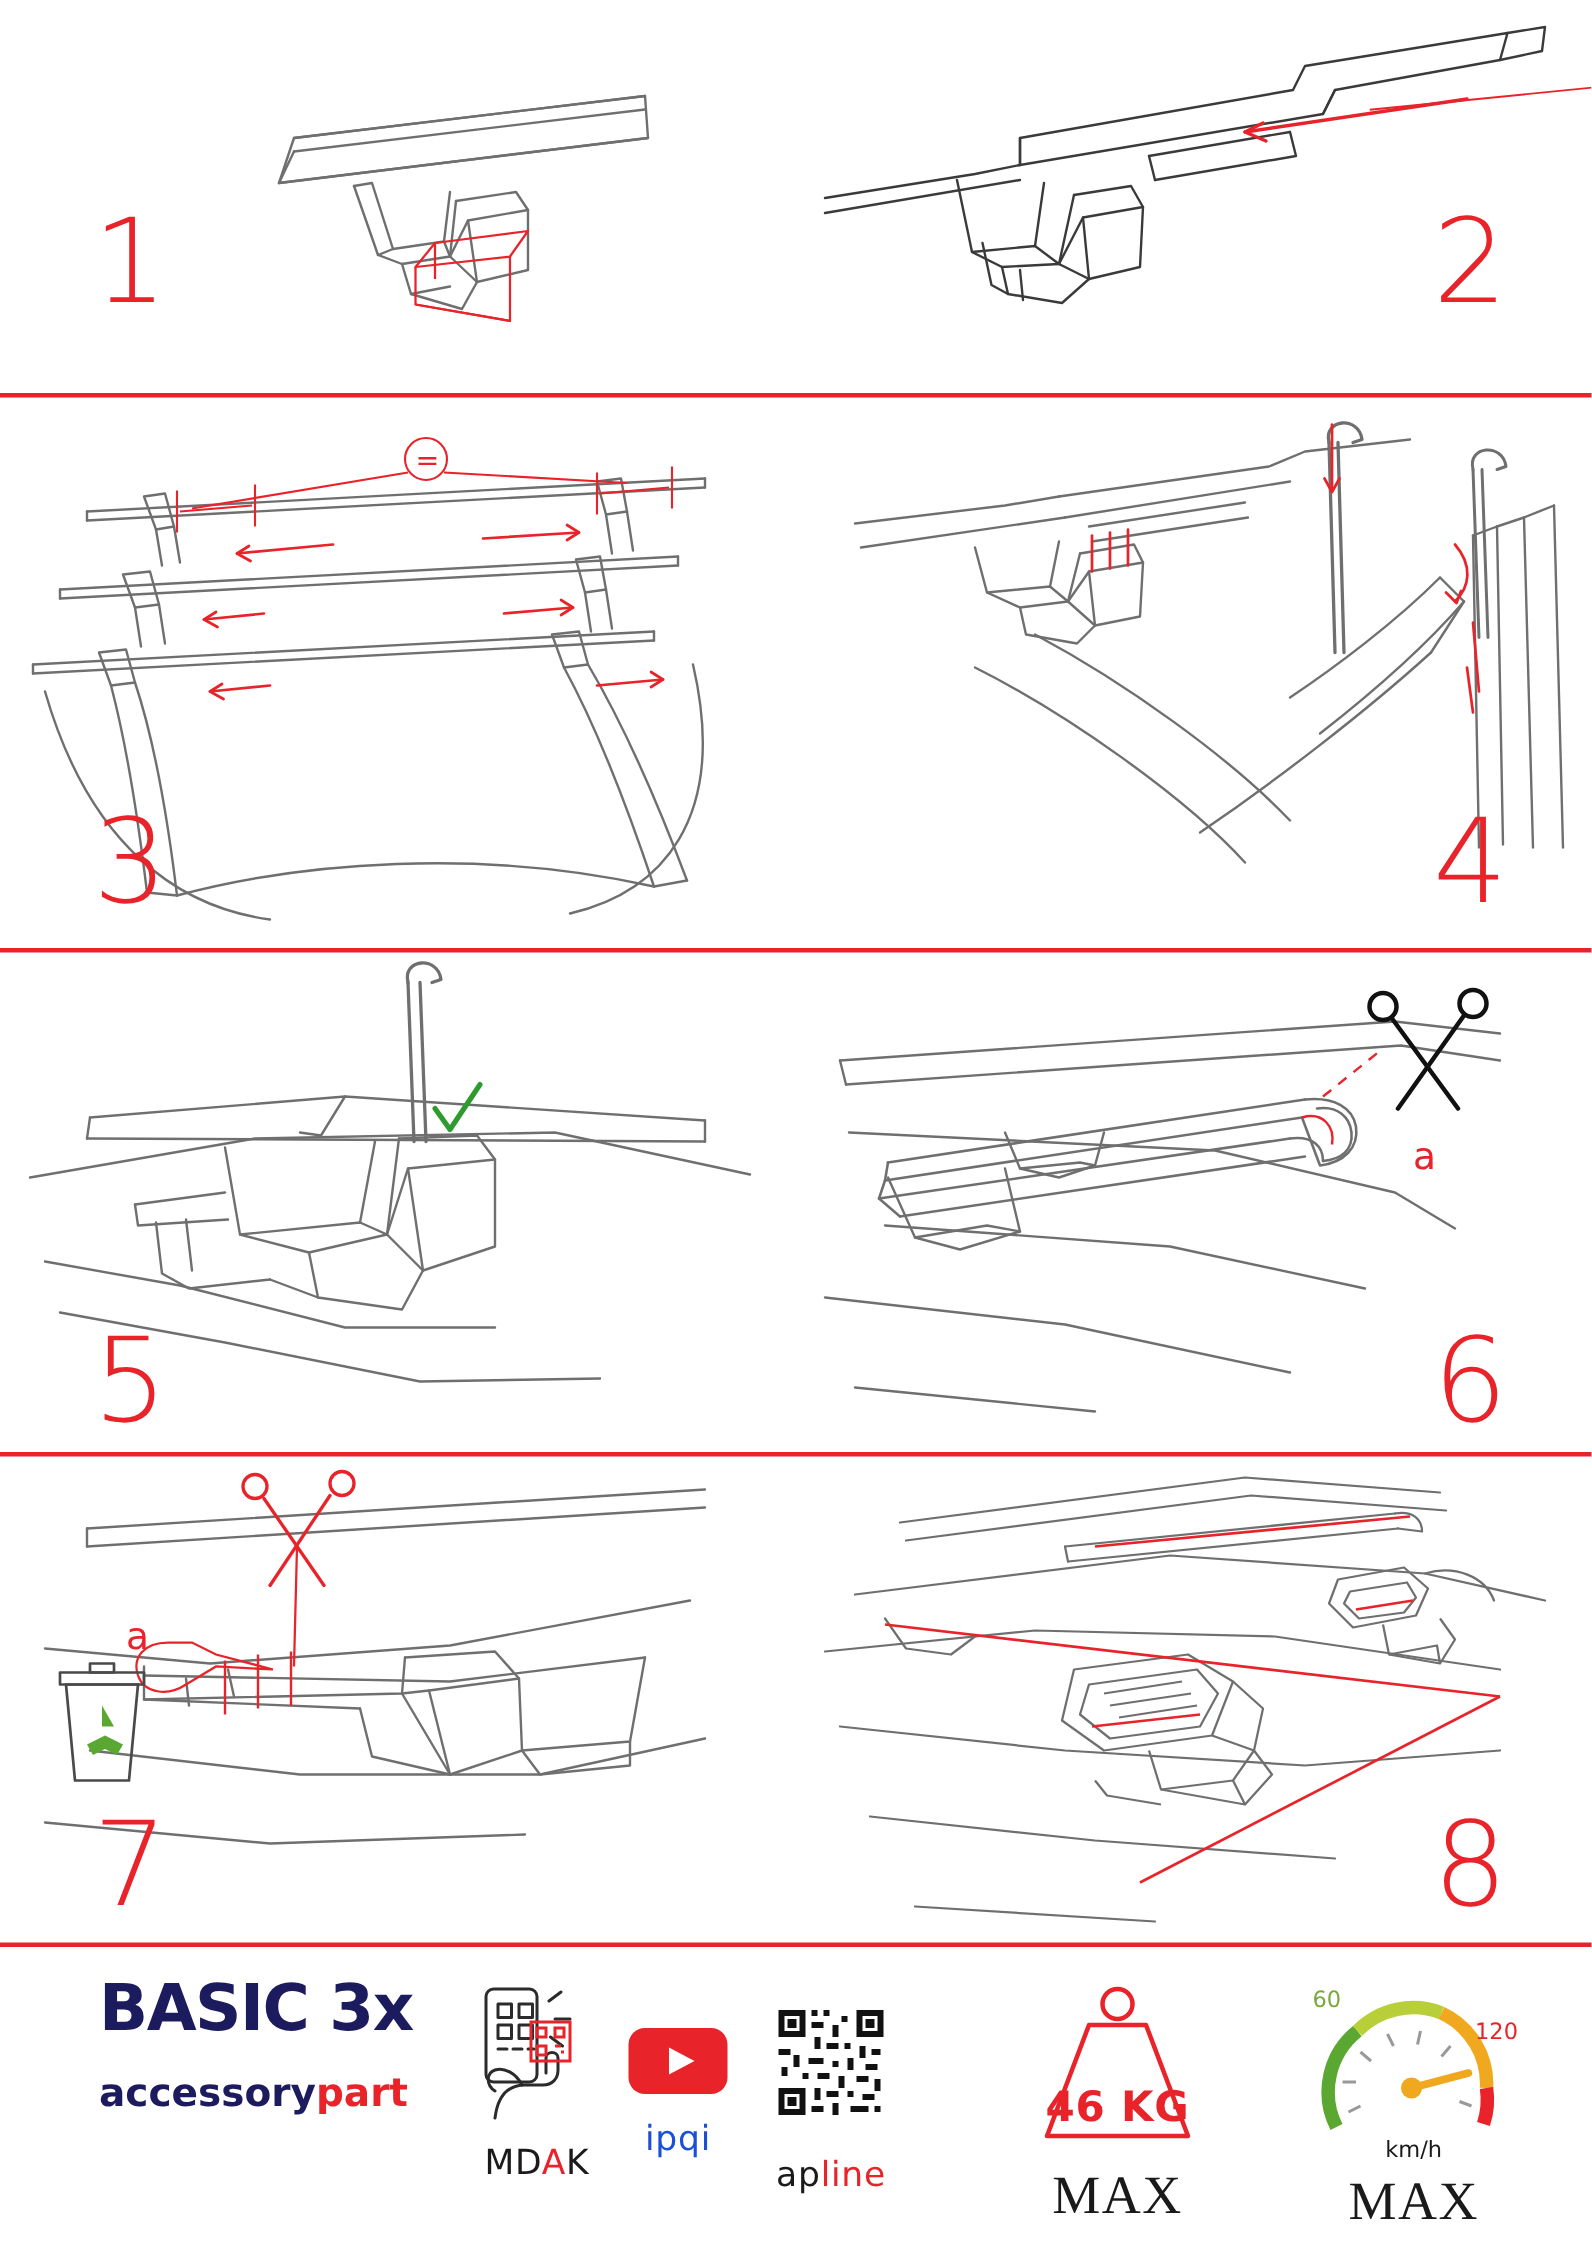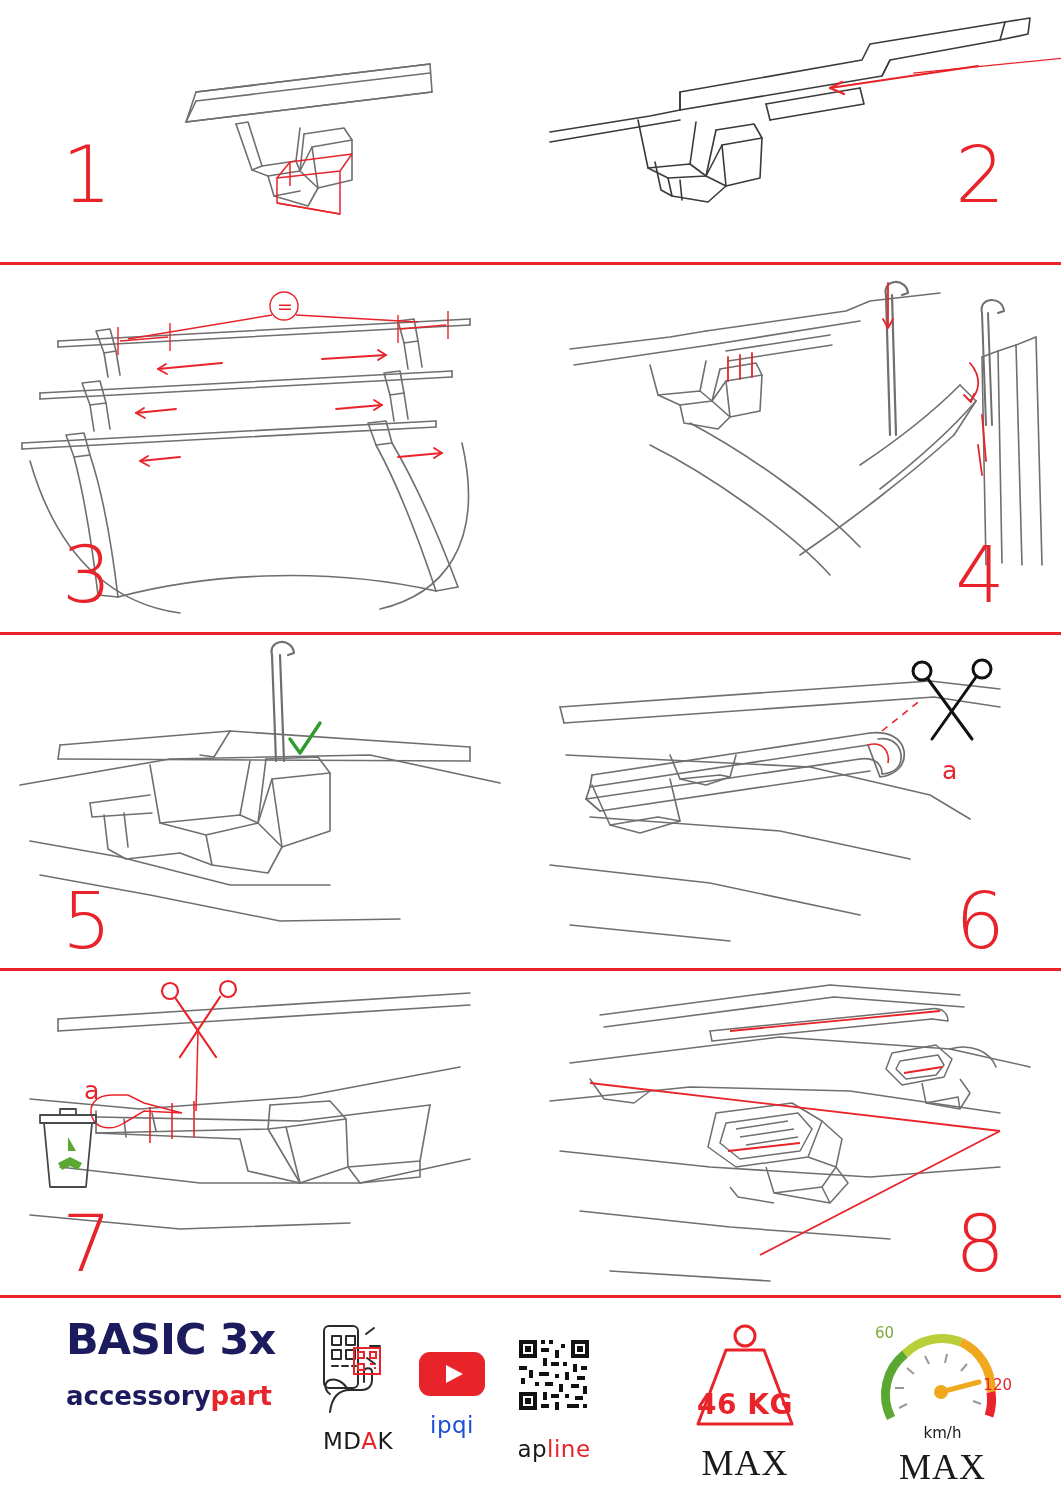--- a/index.html
+++ b/index.html
@@ -172,21 +172,21 @@
   .tick-60 {
     position: absolute;
     left: 20px; top: 8px;
     font-size: 15px;
     color: #7aa83a;
     font-family: "DejaVu Sans", sans-serif;
     text-align: right;
   }
   .tick-120 {
     position: absolute;
-    right: 18px; top: 60px;
+    right: 18px; top: 29px;
     font-size: 15px;
     color: #e8232a;
     font-family: "DejaVu Sans", sans-serif;
   }
   .lbl {
     font-family: "DejaVu Sans", sans-serif;
     fill: #e8232a;
   }
 </style>
 </head>

